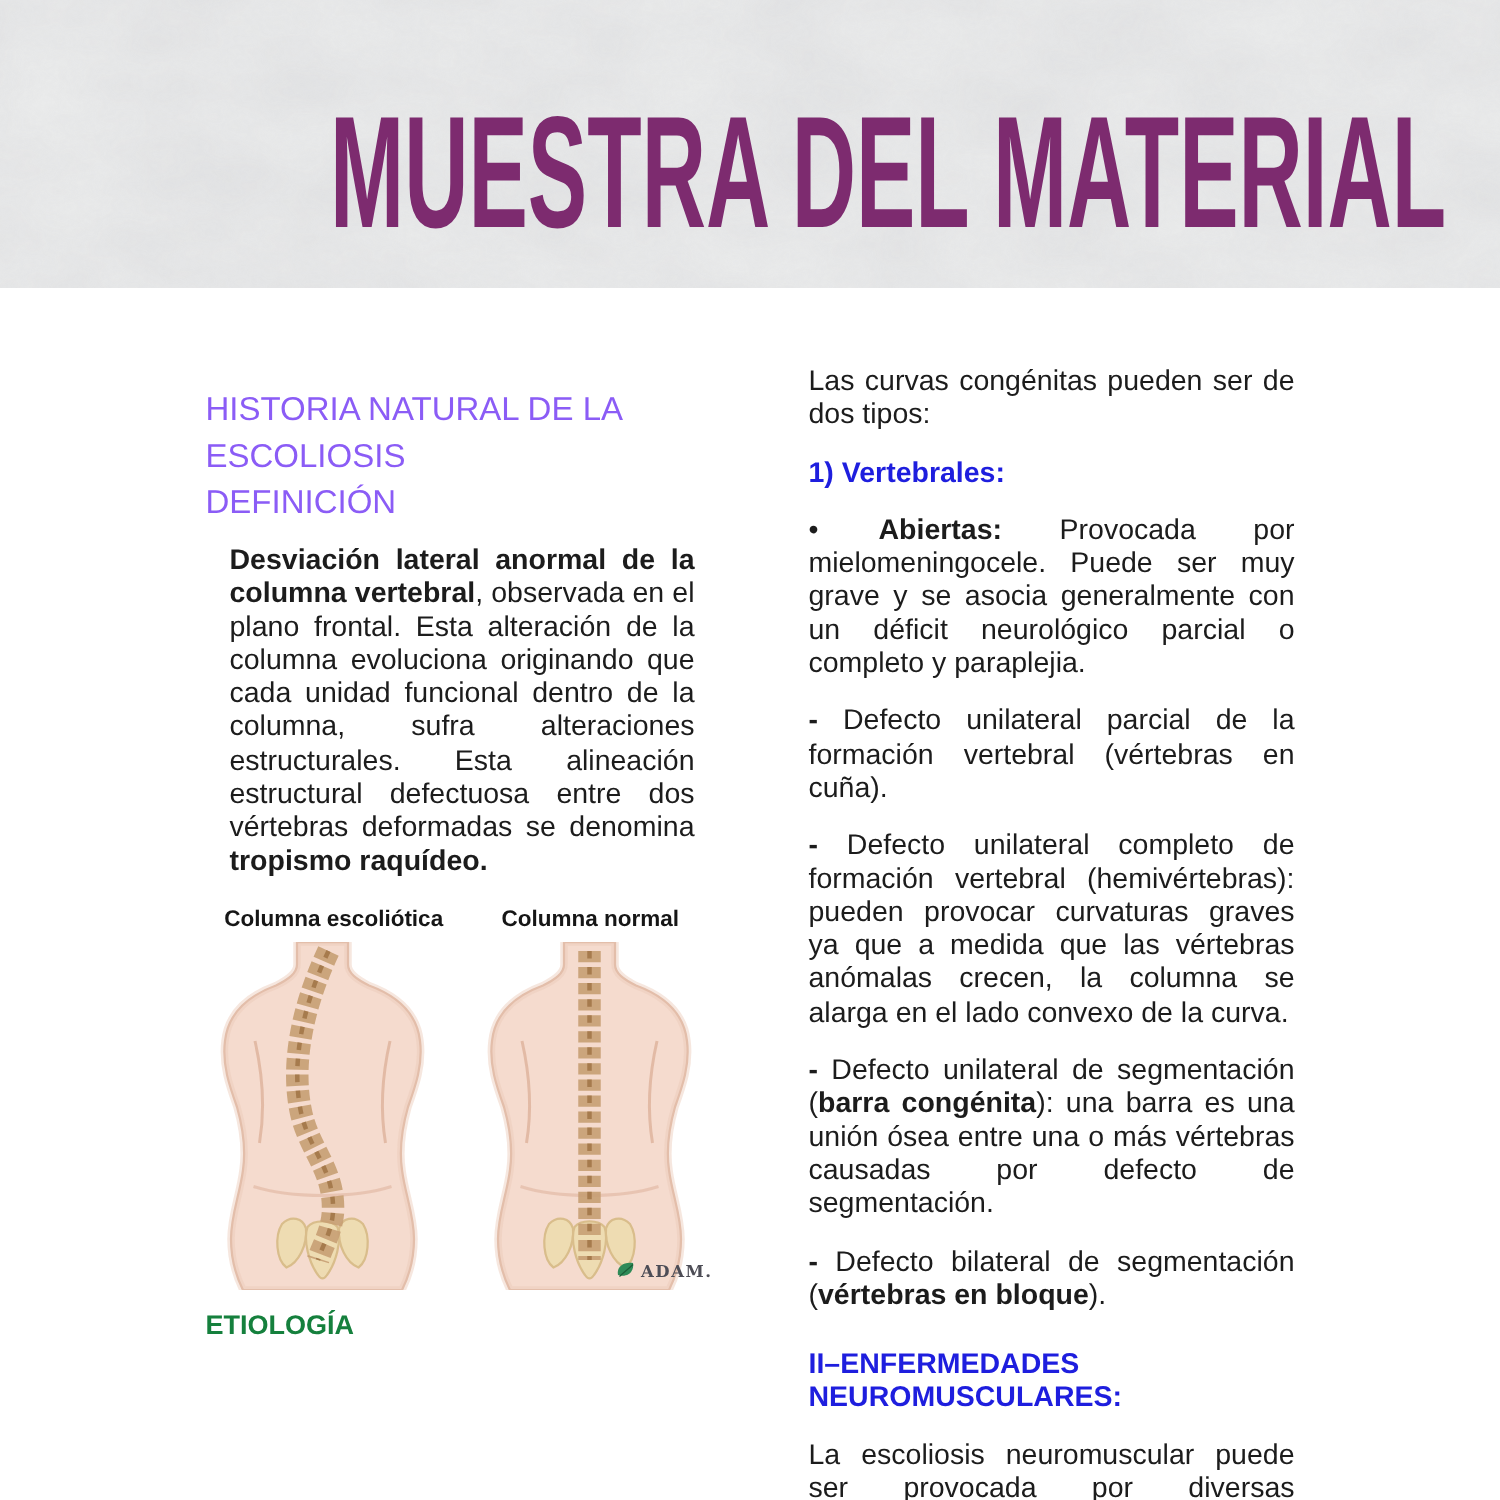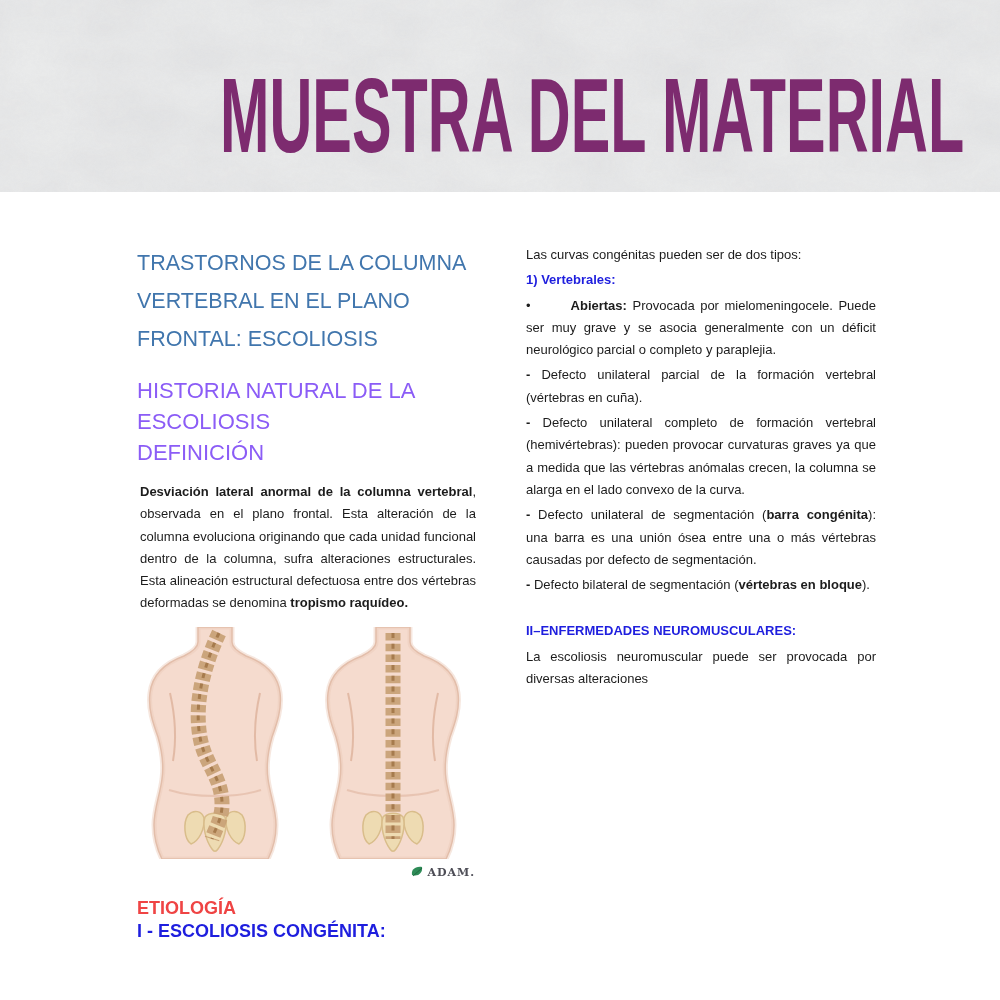--- a/index.html
+++ b/index.html
@@ -16,24 +16,24 @@
 
   
   .col{position:absolute;top:240px;}
   .col-left{left:137px;width:342px;}
   .col-right{left:523px;width:356px;}
 
   .doc-heading{margin:4px 0 0 0;font-size:21.5px;line-height:38px;font-weight:400;color:#4176ad;}
   .doc-subheading{margin:17px 0 0 0;font-size:22px;line-height:31px;font-weight:400;color:#8b5cf6;}
   .doc-subheading div{min-height:31px;}
 
-  .body-p{margin:3px;font-size:13px;line-height:22.3px;text-align:justify;color:#1c1c1c;}
+  .body-p{margin:16px;font-size:19px;line-height:22.3px;text-align:justify;color:#1c1c1c;}
   .mt{margin-top:13px;}
   .blue-h{color:#1e1ede;font-weight:bold;}
-  .red-h{color:#ef4444;font-weight:bold;}
+  .red-h{color:#15803d;font-weight:bold;}
   .h-line{font-size:18px;line-height:21px;}
 
   .sp{display:inline-block;height:1px;}
   .sp-wide{width:40px;}
   .sp-narrow{width:18px;}
 
   
   .figure{position:relative;margin-top:12px;height:258px;}
   .captions{display:flex;}
   .captions span{flex:1;text-align:center;font-size:15px;font-weight:600;color:#161616;line-height:22px;}
@@ -67,30 +67,33 @@
       </defs>
       <rect width="1000" height="192" fill="#eceded"></rect>
       <rect width="1000" height="192" filter="url(#grain1)" opacity="0.8"></rect>
       <rect width="1000" height="192" filter="url(#grain2)" opacity="0.5"></rect>
     </svg>
     <h1 class="title">MUESTRA DEL MATERIAL</h1>
   </div>
 
   <div class="col col-left">
 
-    <h2 class="doc-heading">TRASTORNOS DE LA COLUMNA VERTEBRAL EN EL PLANO FRONTAL: ESCOLIOSIS</h2>
 
     <div class="doc-subheading">
       <div>HISTORIA NATURAL DE LA ESCOLIOSIS</div>
       <div>DEFINICIÓN</div>
     </div>
 
     <p class="body-p mt"><b>Desviación lateral anormal de la columna vertebral</b><span>, observada en el plano frontal. Esta alteración de la columna evoluciona originando que cada unidad funcional dentro de la columna, sufra alteraciones estructurales. Esta alineación estructural defectuosa entre dos vértebras deformadas se denomina </span><b>tropismo raquídeo.</b></p>
 
     <div class="figure">
+      <div class="captions">
+        <span>Columna escoliótica</span>
+        <span>Columna normal</span>
+      </div>
       <div class="torsos">
 
         <svg width="152" height="232" viewBox="0 0 152 232" aria-hidden="true">
           <path d="M59,0 L59,15 C59,21 53,25 45,29 C26,36 13,48 11,66 C9,82 14,96 19,110 C23,124 25,138 23,152 C21,168 15,182 15,198 C15,212 19,224 23,232 L129,232 C133,224 137,212 137,198 C137,182 131,168 129,152 C127,138 129,124 133,110 C138,96 143,82 141,66 C139,48 126,36 107,29 C99,25 93,21 93,15 L93,0 Z" fill="#f5dbce" stroke="#dcb49f" stroke-width="1.5"></path>
           <path d="M59,0 L59,15 C59,21 53,25 45,29 C26,36 13,48 11,66 C9,82 14,96 19,110 C23,124 25,138 23,152 C21,168 15,182 15,198 C15,212 19,224 23,232 L129,232 C133,224 137,212 137,198 C137,182 131,168 129,152 C127,138 129,124 133,110 C138,96 143,82 141,66 C139,48 126,36 107,29 C99,25 93,21 93,15 L93,0 Z" fill="none" stroke="#eccab7" stroke-width="5" opacity="0.45"></path>
           <path d="M31,66 C36,88 38,110 34,134" fill="none" stroke="#ddb19b" stroke-width="2" opacity="0.8"></path>
           <path d="M121,66 C116,88 114,110 118,134" fill="none" stroke="#ddb19b" stroke-width="2" opacity="0.8"></path>
           <path d="M30,163 C55,171 97,171 122,163" fill="none" stroke="#e2bba6" stroke-width="2" opacity="0.7"></path>
           <g fill="#eedcb0" stroke="#d6ba84" stroke-width="1.5" opacity="0.9">
             <path d="M49,188 C55,182 63,184 65,191 C66,202 60,214 52,217 C45,212 44,196 49,188 Z"></path>
@@ -120,21 +123,20 @@
       <div class="adam">
         <svg width="13" height="13" viewBox="0 0 13 13" aria-hidden="true">
           <path d="M1,9 C0,4 4,0 11,1 C12,7 7,11 1,9 Z" fill="#2e8b57"></path>
           <path d="M2,10 C5,7 8,5 11,2" stroke="#1c5e39" stroke-width="0.8" fill="none"></path>
         </svg>
         <span>ADAM.</span>
       </div>
     </div>
 
     <div class="red-h h-line etiologia">ETIOLOGÍA</div>
-    <div class="blue-h h-line congenita">I - ESCOLIOSIS CONGÉNITA:</div>
   </div>
 
   <div class="col col-right">
 
     <p class="body-p" style="margin-top:4px">Las curvas congénitas pueden ser de dos tipos:</p>
 
     <p class="body-p blue-h">1) Vertebrales:</p>
 
     <p class="body-p"><span>•</span><span class="sp sp-wide"></span><b>Abiertas:</b><span> Provocada por mielomeningocele. Puede ser muy grave y se asocia generalmente con un déficit neurológico parcial o completo y paraplejia.</span></p>
 

